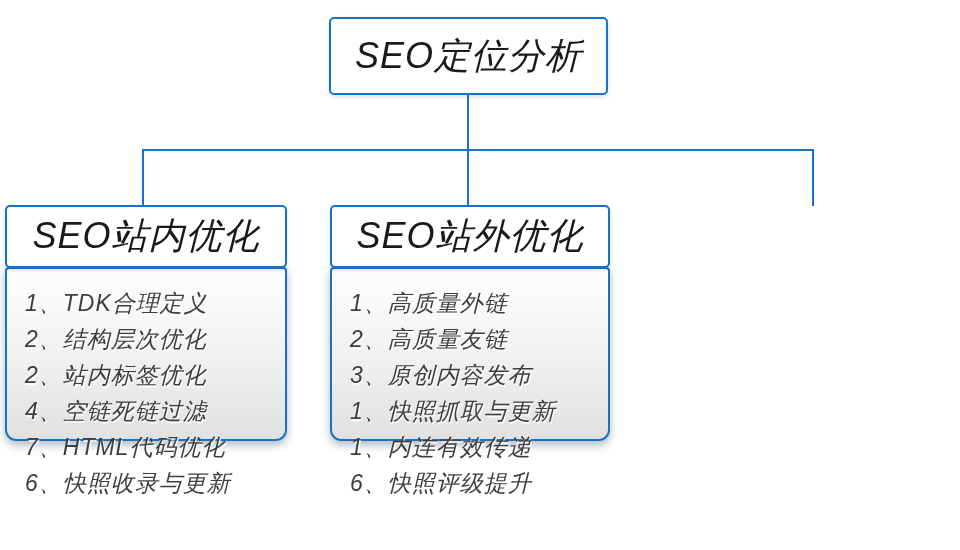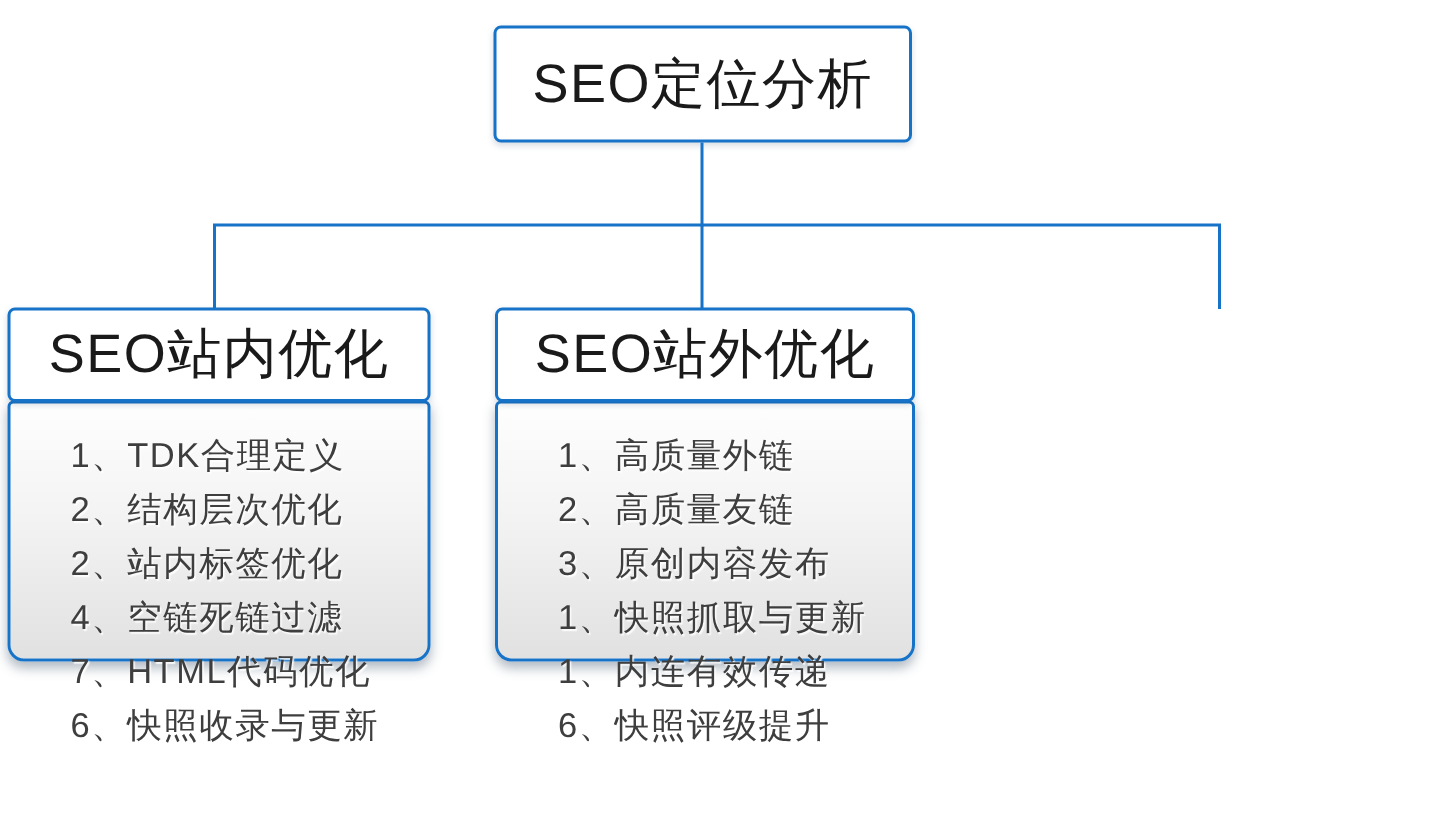--- a/index.html
+++ b/index.html
@@ -1,20 +1,21 @@
 <!DOCTYPE html>
 <html style="--accent: #1673c8; --list-text: #3e3e3e; --header-text: #1a1a1a;"><head>
 <meta charset="utf-8">
 <style>
   :root { --accent:#1673c8; --list-text:#3e3e3e; --header-text:#1a1a1a; }
   * { box-sizing:border-box; margin:0; padding:0; }
   html,body { background:#ffffff; }
   .canvas {
     position:relative; width:960px; height:550px; background:#ffffff; overflow:hidden;
     font-family:"Liberation Sans","DejaVu Sans",sans-serif;
+    font-style:italic;
   }
   .line { position:absolute; background:var(--accent); }
   .line.v { width:2px; }
   .line.h { height:2px; }
   .node {
     background:#ffffff; border:2px solid var(--accent); border-radius:5px;
     display:flex; align-items:center; justify-content:center;
     box-shadow:0 2px 4px rgba(40,70,100,.18);
   }
   .root-node {
@@ -22,21 +23,21 @@
     font-size:36px; letter-spacing:1px; color:var(--header-text);
   }
   .col { position:absolute; top:205px; }
   .branch-header {
     height:63px; font-size:36px; letter-spacing:1px; color:var(--header-text);
     position:relative; z-index:2;
   }
   .branch-list {
     position:relative; z-index:1;
     margin-top:-1px; height:174px; list-style:none;
-    padding:16px 10px 0 40px;
+    padding:16px 10px 0 18px;
     border:2px solid var(--accent);
     border-radius:4px 4px 11px 11px;
     background:linear-gradient(180deg,#fefefe 0%,#f3f3f3 45%,#e1e1e1 100%);
     box-shadow:0 4px 8px rgba(80,100,120,.45);
   }
   .branch-list li {
     font-size:23px; line-height:36px; letter-spacing:1px;
     color:var(--list-text);
     text-shadow:1px 1.5px 1px rgba(255,255,255,.95);
     white-space:nowrap;

